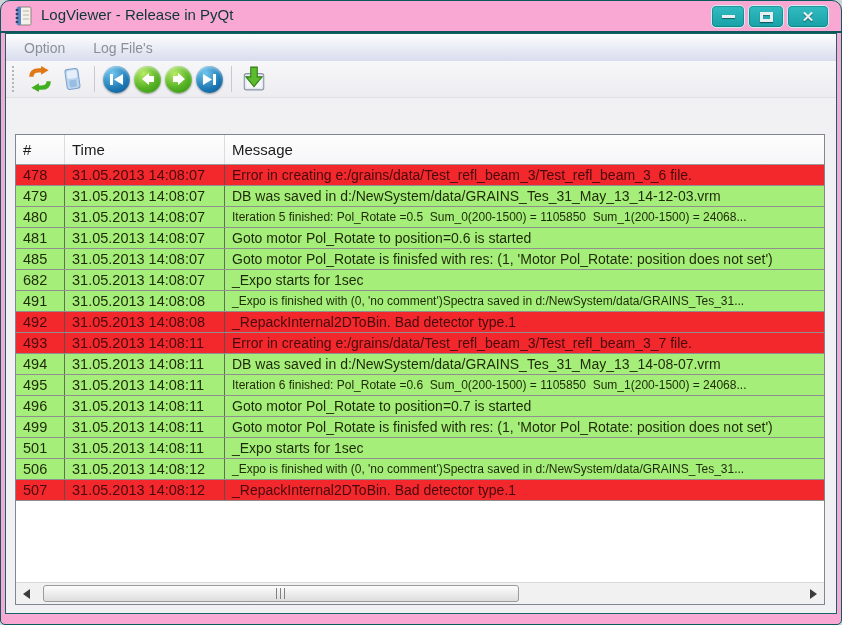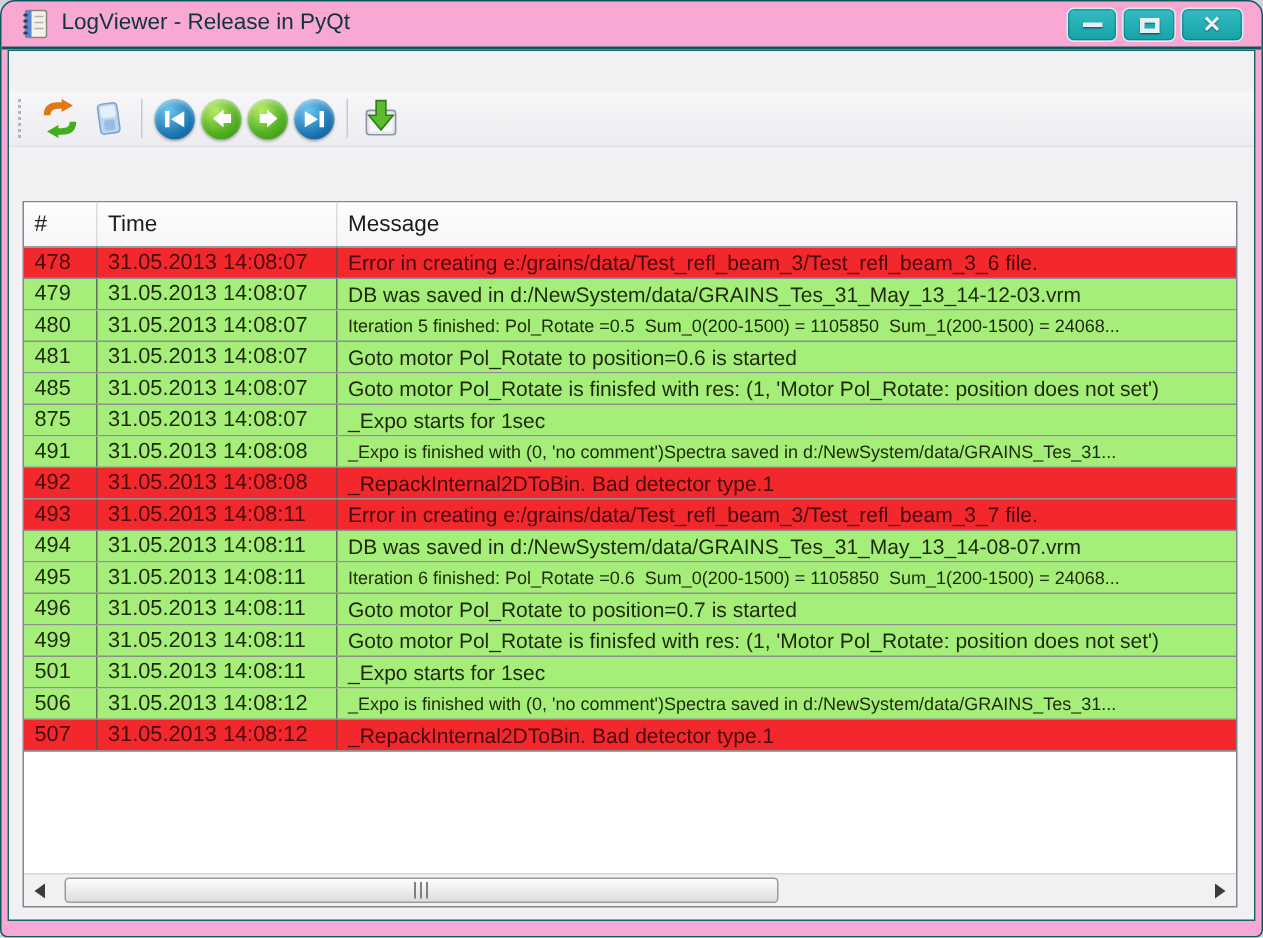--- a/index.html
+++ b/index.html
@@ -101,20 +101,24 @@
         <div class="glyph-max"></div>
       </div>
     <div class="winbtn btn-close">
         <div class="glyph-close">✕</div>
       </div>
   </div>
   <div class="titlebar-sep"></div>
 
   <div class="client">
 
+    <div class="menubar">
+      <span class="menu-item">Option</span>
+      <span class="menu-item">Log File's</span>
+    </div>
 
     <div class="toolbar">
       <div class="tb-handle"></div>
 
       <div class="tb-btn">
         <svg width="26" height="26" viewBox="0 0 24 24">
           <path d="M4 10 Q4 4 11 4 L14 4" stroke="#e07818" stroke-width="4" fill="none"></path>
           <polygon points="13,0 13,8 20,4" fill="#e07818"></polygon>
           <path d="M20 14 Q20 20 13 20 L10 20" stroke="#3fae1f" stroke-width="4" fill="none"></path>
           <polygon points="11,16 11,24 4,20" fill="#3fae1f"></polygon>
@@ -194,21 +198,21 @@
             <div class="cell cell-num">481</div>
             <div class="cell cell-time">31.05.2013 14:08:07</div>
             <div class="cell cell-msg">Goto motor Pol_Rotate to position=0.6 is started</div>
           </div>
           <div class="trow row-ok">
             <div class="cell cell-num">485</div>
             <div class="cell cell-time">31.05.2013 14:08:07</div>
             <div class="cell cell-msg">Goto motor Pol_Rotate is finisfed with res: (1, 'Motor Pol_Rotate: position does not set')</div>
           </div>
           <div class="trow row-ok">
-            <div class="cell cell-num">875</div>
+            <div class="cell cell-num">682</div>
             <div class="cell cell-time">31.05.2013 14:08:07</div>
             <div class="cell cell-msg">_Expo starts for 1sec</div>
           </div>
           <div class="trow row-ok">
             <div class="cell cell-num">491</div>
             <div class="cell cell-time">31.05.2013 14:08:08</div>
             <div class="cell cell-msg small">_Expo is finished with (0, 'no comment')Spectra saved in d:/NewSystem/data/GRAINS_Tes_31...</div>
           </div>
           <div class="trow row-error">
             <div class="cell cell-num">492</div>

